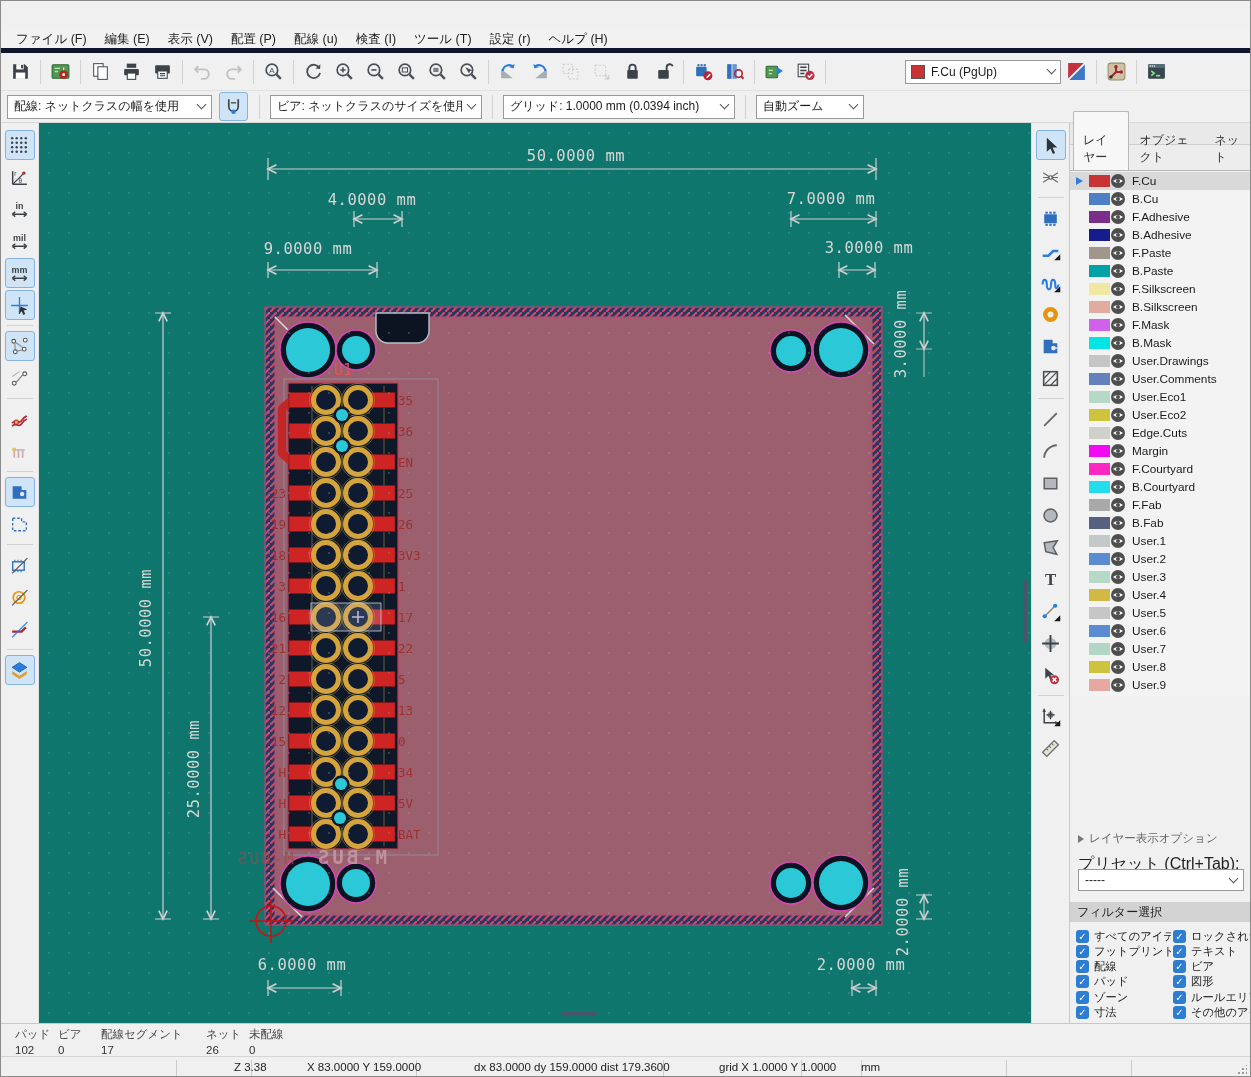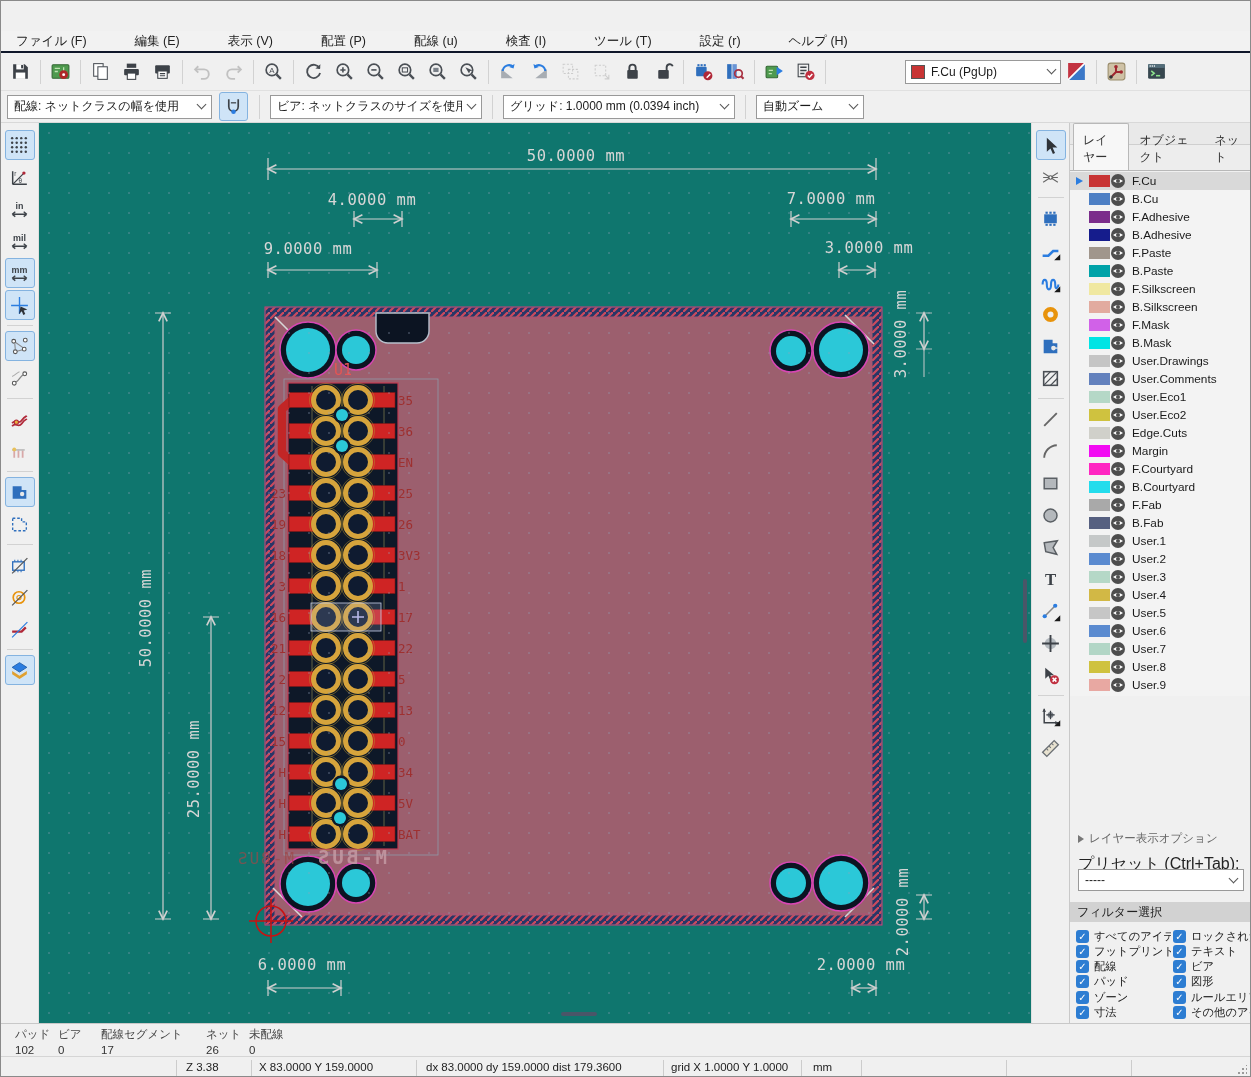--- a/index.html
+++ b/index.html
@@ -12,21 +12,21 @@
             display:flex;align-items:center;border-bottom:1px solid #e3e3e3;}
   .titlebar .appicon{margin-left:9px;width:17px;height:17px;}
   .titlebar .title{margin-left:9px;font-size:12.5px;color:#2a2a2a;}
   .wincontrols{position:absolute;right:0;top:0;height:30px;display:flex;}
   .winbtn{width:46px;height:30px;display:flex;align-items:center;justify-content:center;color:#333;}
   .winbtn .minglyph{width:11px;height:1px;background:#333;}
   .winbtn .maxglyph{width:10px;height:10px;border:1px solid #333;}
   .winbtn.close{font-size:13px;}
   
   .menubar{position:absolute;left:0;top:30px;width:100%;height:22px;background:#f2f2f2;
-           display:flex;align-items:center;padding-left:6px;border-bottom:2px solid #0f172a;gap:30px;}
+           display:flex;align-items:center;padding-left:6px;border-bottom:5px solid #0f172a;}
   .menu-item{padding:2px 9px;font-size:12.5px;color:#222;}
   
   .toolbar-main{position:absolute;left:0;top:52px;width:100%;height:38px;background:#f0f0f0;
                 display:flex;align-items:center;padding-left:4px;border-bottom:1px solid #e0e0e0;}
   .tb-group{display:flex;align-items:center;height:100%;}
   .tbtn{border:1px solid transparent;background:transparent;padding:2px;margin:0 1px;border-radius:3px;
         display:flex;align-items:center;justify-content:center;width:29px;height:29px;}
   .tbtn svg{display:block;}
   .tbtn.active{background:#cfe4f7;border-color:#84b3e0;}
   .tbtn.disabled{opacity:.9;}
@@ -53,21 +53,21 @@
   
   .canvas-wrap{position:absolute;left:38px;top:122px;width:992px;height:900px;background:#0f766e;overflow:hidden;}
   .scroll-thumb-v{position:absolute;left:984px;top:456px;width:4px;height:64px;background:#4a5668;border-radius:2px;}
   .scroll-thumb-h{position:absolute;left:522px;top:889px;width:36px;height:4px;background:#4a5668;border-radius:2px;}
   
   .panel{position:absolute;left:1068px;top:122px;width:183px;height:900px;background:#f0f0f0;
          border-left:1px solid #c9c9c9;}
   .panel-header{height:22px;background:#e9e9e9;border-bottom:1px solid #cfcfcf;display:flex;
                 align-items:center;padding-left:7px;font-size:12.5px;}
   .tabs{height:26px;display:flex;align-items:flex-end;border-bottom:1px solid #b8b8b8;padding-left:3px;background:#ededed;}
-  .tab{padding:8px 9px 4px;font-size:12px;border:1px solid transparent;border-bottom:none;color:#333;}
+  .tab{padding:20px 9px 4px;font-size:12px;border:1px solid transparent;border-bottom:none;color:#333;}
   .tab.active{background:#f7f7f7;border-color:#b8b8b8;border-radius:2px 2px 0 0;}
   .layer-list{position:absolute;left:0;top:49px;width:100%;height:524px;background:#f3f3f3;overflow:hidden;}
   .layer-row{height:18px;display:flex;align-items:center;padding-left:19px;position:relative;}
   .layer-row.sel{background:#d9d9d9;}
   .layer-row.sel::before{content:"";position:absolute;left:6px;top:5px;border-left:7px solid #2b7de0;
                          border-top:4px solid transparent;border-bottom:4px solid transparent;}
   .layer-row .sw{width:21px;height:12px;flex:none;}
   .layer-row .lname{margin-left:6px;font-size:11.8px;white-space:nowrap;}
   .layer-opts{position:absolute;left:8px;top:708px;display:flex;align-items:center;gap:5px;color:#666;font-size:11.5px;}
   .layer-opts::before{content:"";border-left:6px solid #777;border-top:4px solid transparent;border-bottom:4px solid transparent;}
@@ -82,21 +82,21 @@
   .cbx{width:13px;height:13px;background:#2d7dd2;border-radius:3px;color:#fff;font-size:10px;
        display:flex;align-items:center;justify-content:center;flex:none;}
   .filter-item .flabel{font-size:11.3px;}
   
   .status-counts{position:absolute;left:0;top:1022px;width:100%;height:33px;background:#f0f0f0;
                  border-top:1px solid #c8c8c8;}
   .count{position:absolute;top:3px;font-size:11.5px;color:#444;}
   .count .cv{margin-top:2px;color:#333;}
   .status-bar{position:absolute;left:0;top:1055px;width:100%;height:22px;background:#f0f0f0;border-top:1px solid #d5d5d5;}
   .sb-div{position:absolute;top:3px;width:1px;height:16px;background:#cccccc;}
-  .sb-text{position:absolute;top:4px;font-size:11.5px;color:#222;white-space:nowrap;}
+  .sb-text{position:absolute;top:4px;font-size:11.5px;color:#222;white-space:nowrap;margin-left:48px;}
   .grip{position:absolute;right:3px;bottom:3px;width:10px;height:10px;
         background:radial-gradient(circle at 2px 8px,#9a9a9a 1px,transparent 1.4px),
                    radial-gradient(circle at 6px 8px,#9a9a9a 1px,transparent 1.4px),
                    radial-gradient(circle at 6px 4px,#9a9a9a 1px,transparent 1.4px),
                    radial-gradient(circle at 10px 8px,#9a9a9a 1px,transparent 1.4px),
                    radial-gradient(circle at 10px 4px,#9a9a9a 1px,transparent 1.4px),
                    radial-gradient(circle at 10px 0px,#9a9a9a 1px,transparent 1.4px);}
   .dimtext{font-family:"DejaVu Sans Mono",monospace;font-size:15.5px;fill:#d6d6d6;letter-spacing:.5px;}
   .netlabel{font-family:"DejaVu Sans Mono",monospace;}
 </style>

